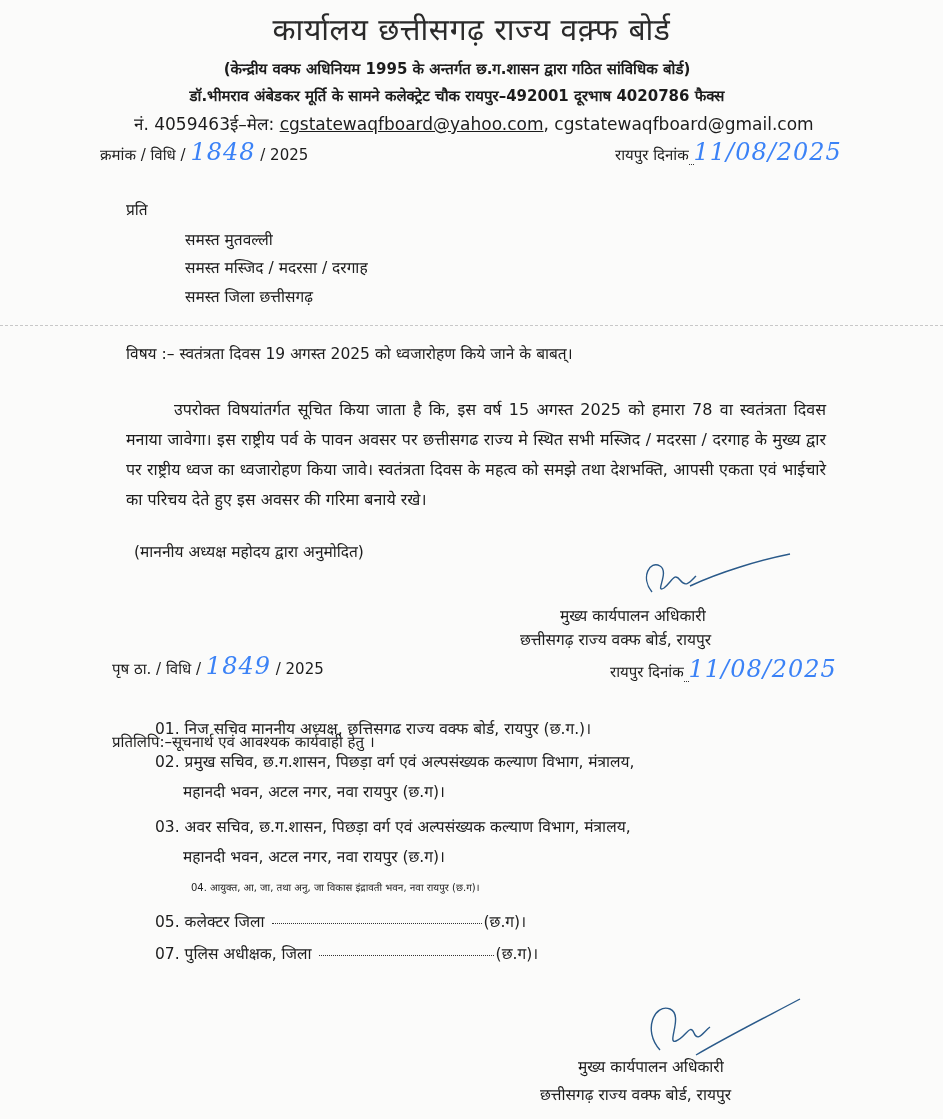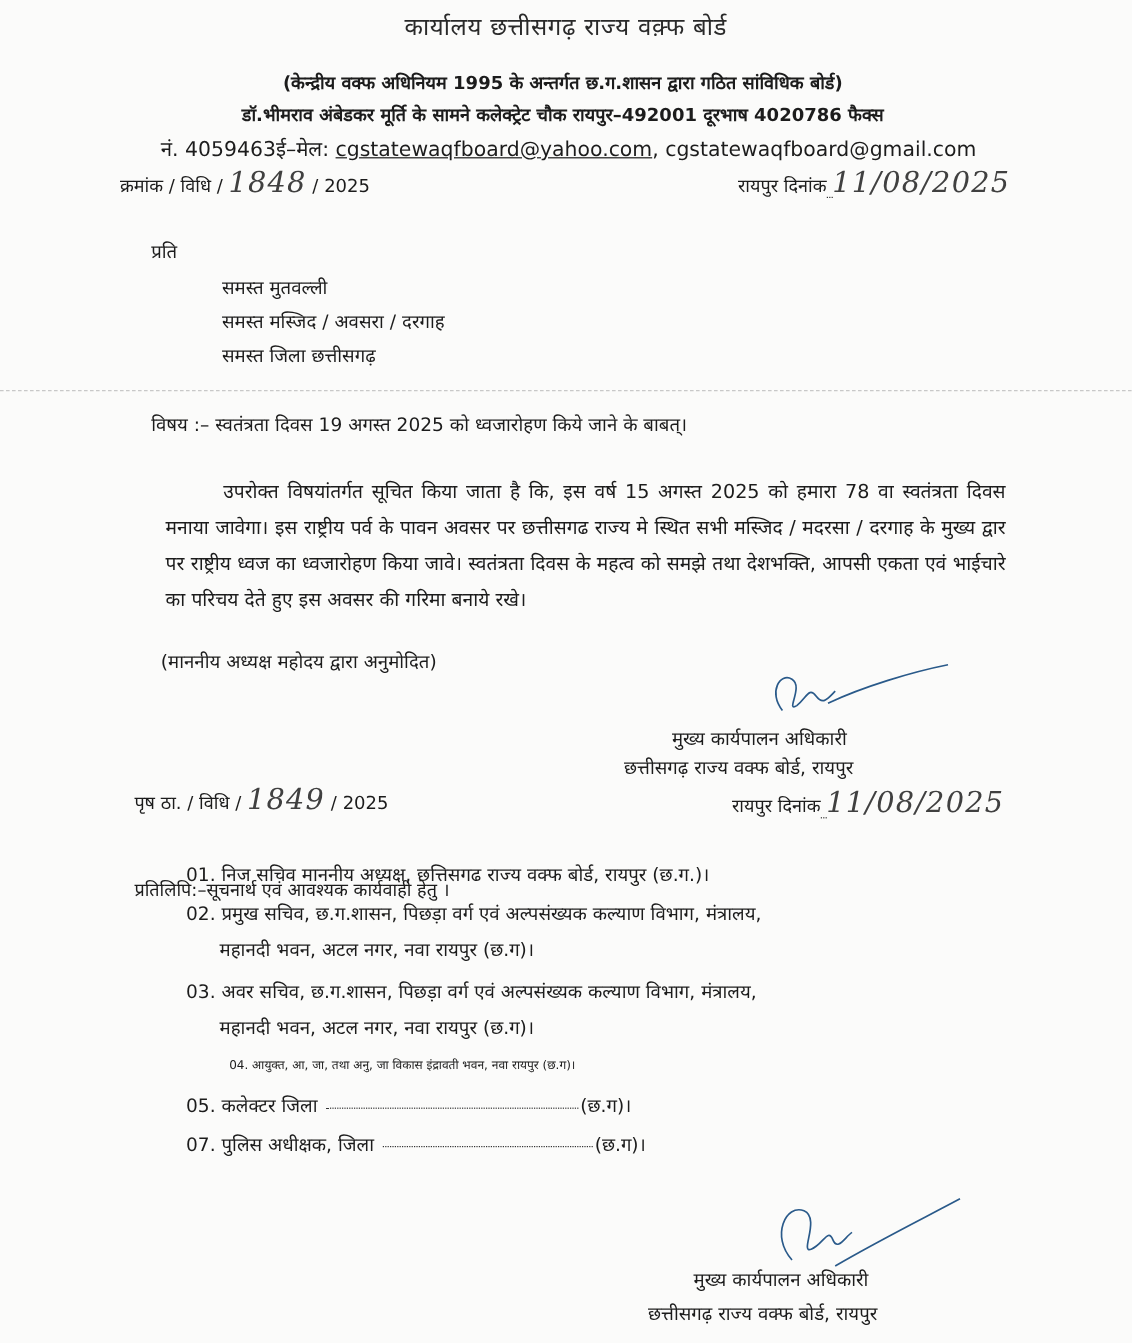--- a/index.html
+++ b/index.html
@@ -4,23 +4,23 @@
 <style>
   html, body { margin: 0; padding: 0; }
   body {
     width: 943px; height: 1119px; overflow: hidden;
     background: #fbfbfa;
     font-family: "DejaVu Sans", "Liberation Sans", sans-serif;
     color: #1c1c1c;
     position: relative;
   }
   .abs { position: absolute; white-space: nowrap; }
-  .title { left: 0; width: 943px; text-align: center; top: 8px; font-size: 20px; letter-spacing: 0.5px; color: #2a2a2a; }
-  .sub { left: 12px; width: 914px; text-align: center; font-size: 15px; font-weight: bold; }
-  .hw { font-family: "DejaVu Serif", serif; font-style: italic; font-size: 24px; color: #404040; letter-spacing: 1px; }
+  .title { left: 0; width: 943px; text-align: center; top: 8px; font-size: 30px; letter-spacing: 0.5px; color: #2a2a2a; }
+  .sub { left: 0; width: 914px; text-align: center; font-size: 15px; font-weight: bold; }
+  .hw { font-family: "DejaVu Serif", serif; font-style: italic; font-size: 24px; color: #3b82f6; letter-spacing: 1px; }
   .bold { font-weight: normal; }
   .body14 { font-size: 15.5px; }
   .para { left: 136px; width: 690px; font-size: 16px; line-height: 30px; text-align: justify; white-space: normal; }
   .para p { margin: 0; }
   .para .indent { text-indent: 48px; }
   .link { text-decoration: underline; }
   .sig { stroke: #2a5a8a; fill: none; stroke-width: 1.4; }
   .dots { display: inline-block; border-bottom: 1px dotted #333; width: 200px; height: 1px; vertical-align: middle; margin: 0 2px; }
   .hr { left: 0; width: 943px; top: 325px; height: 0; border-top: 1px dashed #c8c8c8; }
 </style>
@@ -40,31 +40,31 @@
   <span>क्रमांक / विधि /</span>
   <span class="hw">1848</span>
   <span>/ 2025</span>
 </div>
 <div class="abs" style="left:615px; top:138px; font-size:15px;">
   <span>रायपुर दिनांक</span><span style="border-bottom:1px dotted #333;">&nbsp;</span><span class="hw">11/08/2025</span>
 </div>
 
 <div class="abs body14" style="left:126px; top:198px;">प्रति</div>
 <div class="abs body14 bold" style="left:185px; top:228px;">समस्त मुतवल्ली</div>
-<div class="abs body14" style="left:185px; top:256px;">समस्त मस्जिद / अवसरा / दरगाह</div>
+<div class="abs body14" style="left:185px; top:256px;">समस्त मस्जिद / मदरसा / दरगाह</div>
 <div class="abs body14" style="left:185px; top:285px;">समस्त जिला छत्तीसगढ़</div>
 
 <div class="abs hr"></div>
 
 <div class="abs" style="left:126px; top:342px; font-size:15.5px;">
   <span class="bold">विषय :–</span>
   <span>स्वतंत्रता दिवस 19 अगस्त 2025 को ध्वजारोहण किये जाने के बाबत्।</span>
 </div>
 
-<div class="abs para" style="top:395px; left:126px; width:700px;margin-left:12px;">
+<div class="abs para" style="top:395px; left:126px; width:700px;">
   <p class="indent">उपरोक्त विषयांतर्गत सूचित किया जाता है कि, इस वर्ष 15 अगस्त 2025 को हमारा 78 वा स्वतंत्रता दिवस मनाया जावेगा। इस राष्ट्रीय पर्व के पावन अवसर पर छत्तीसगढ राज्य मे स्थित सभी मस्जिद / मदरसा / दरगाह के मुख्य द्वार पर राष्ट्रीय ध्वज का ध्वजारोहण किया जावे। स्वतंत्रता दिवस के महत्व को समझे तथा देशभक्ति, आपसी एकता एवं भाईचारे का परिचय देते हुए इस अवसर की गरिमा बनाये रखे।</p>
 </div>
 <div class="abs bold" style="left:134px; top:540px; font-size:15.5px;">(माननीय अध्यक्ष महोदय द्वारा अनुमोदित)</div>
 
 <svg class="abs" style="left:630px; top:552px;" width="170" height="60">
   <path class="sig" d="M22 40 C10 25, 20 8, 30 14 C40 20, 24 42, 34 36 C42 30, 44 20, 50 28 C56 36, 60 30, 66 24 M60 34 C90 20, 130 8, 160 2"></path>
 </svg>
 <div class="abs bold" style="left:560px; top:604px; font-size:15.5px;">मुख्य कार्यपालन अधिकारी</div>
 <div class="abs" style="left:520px; top:628px; font-size:15.5px;">छत्तीसगढ़ राज्य वक्फ बोर्ड, रायपुर</div>
 

